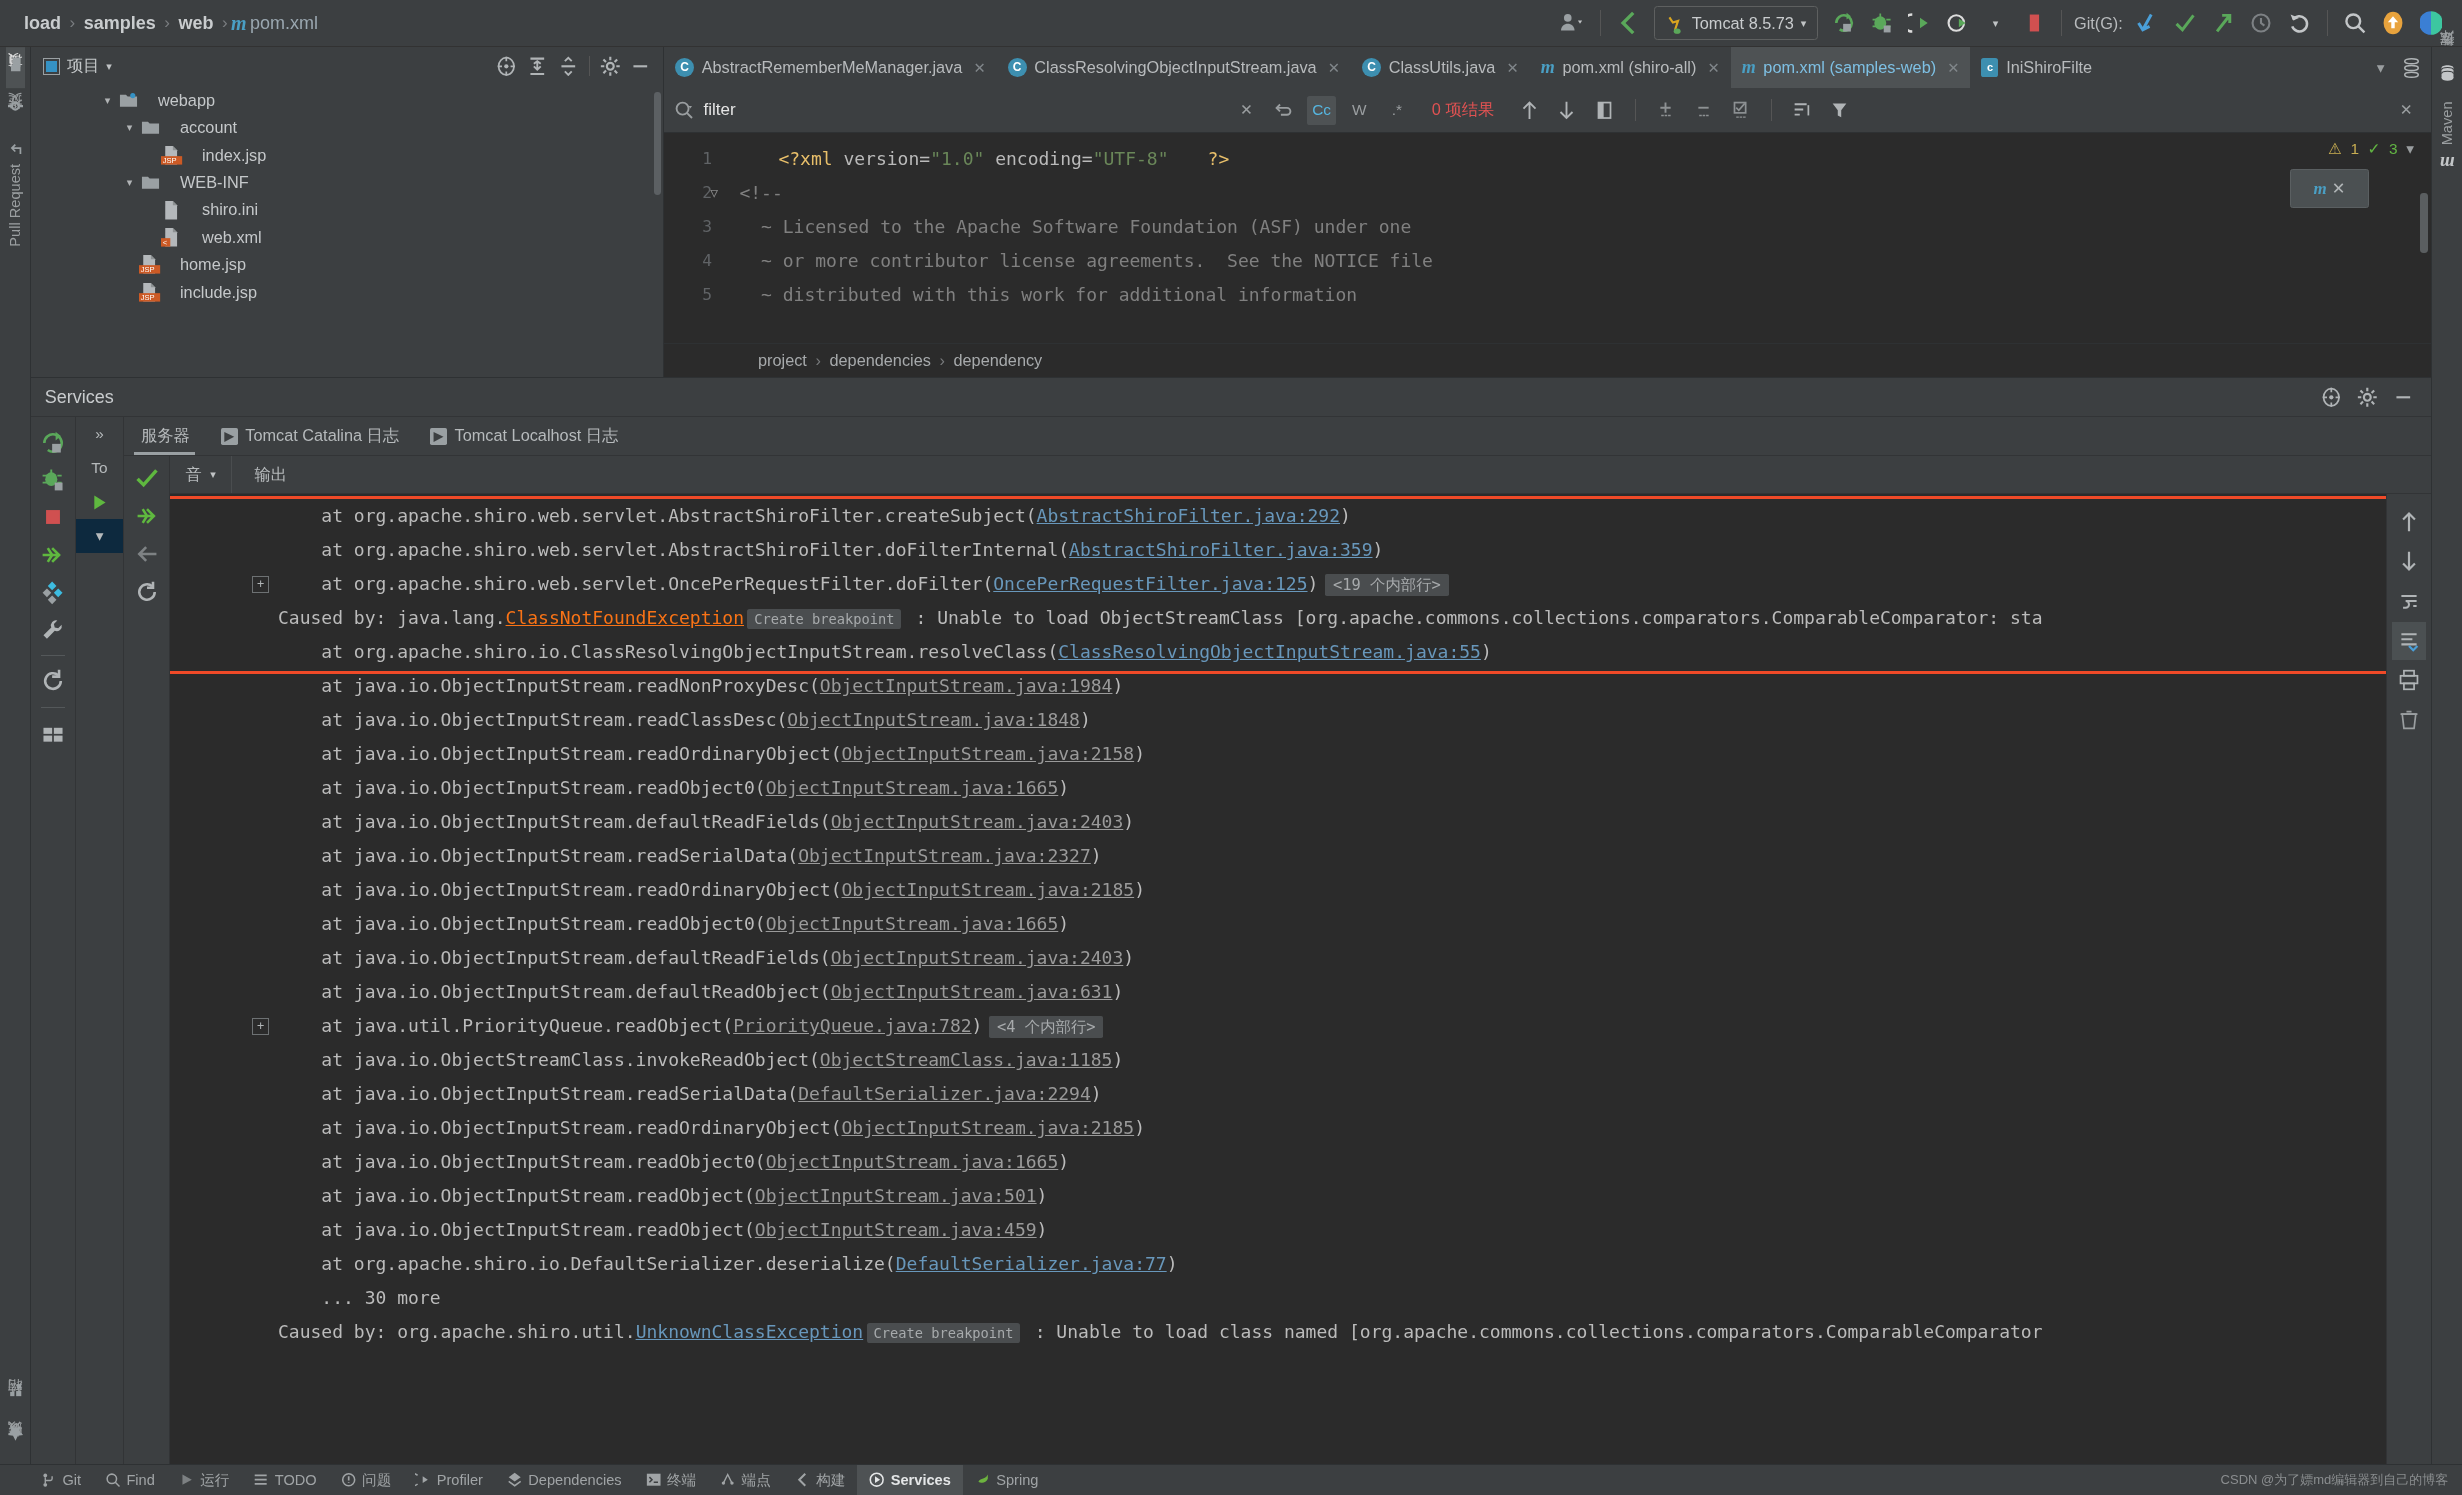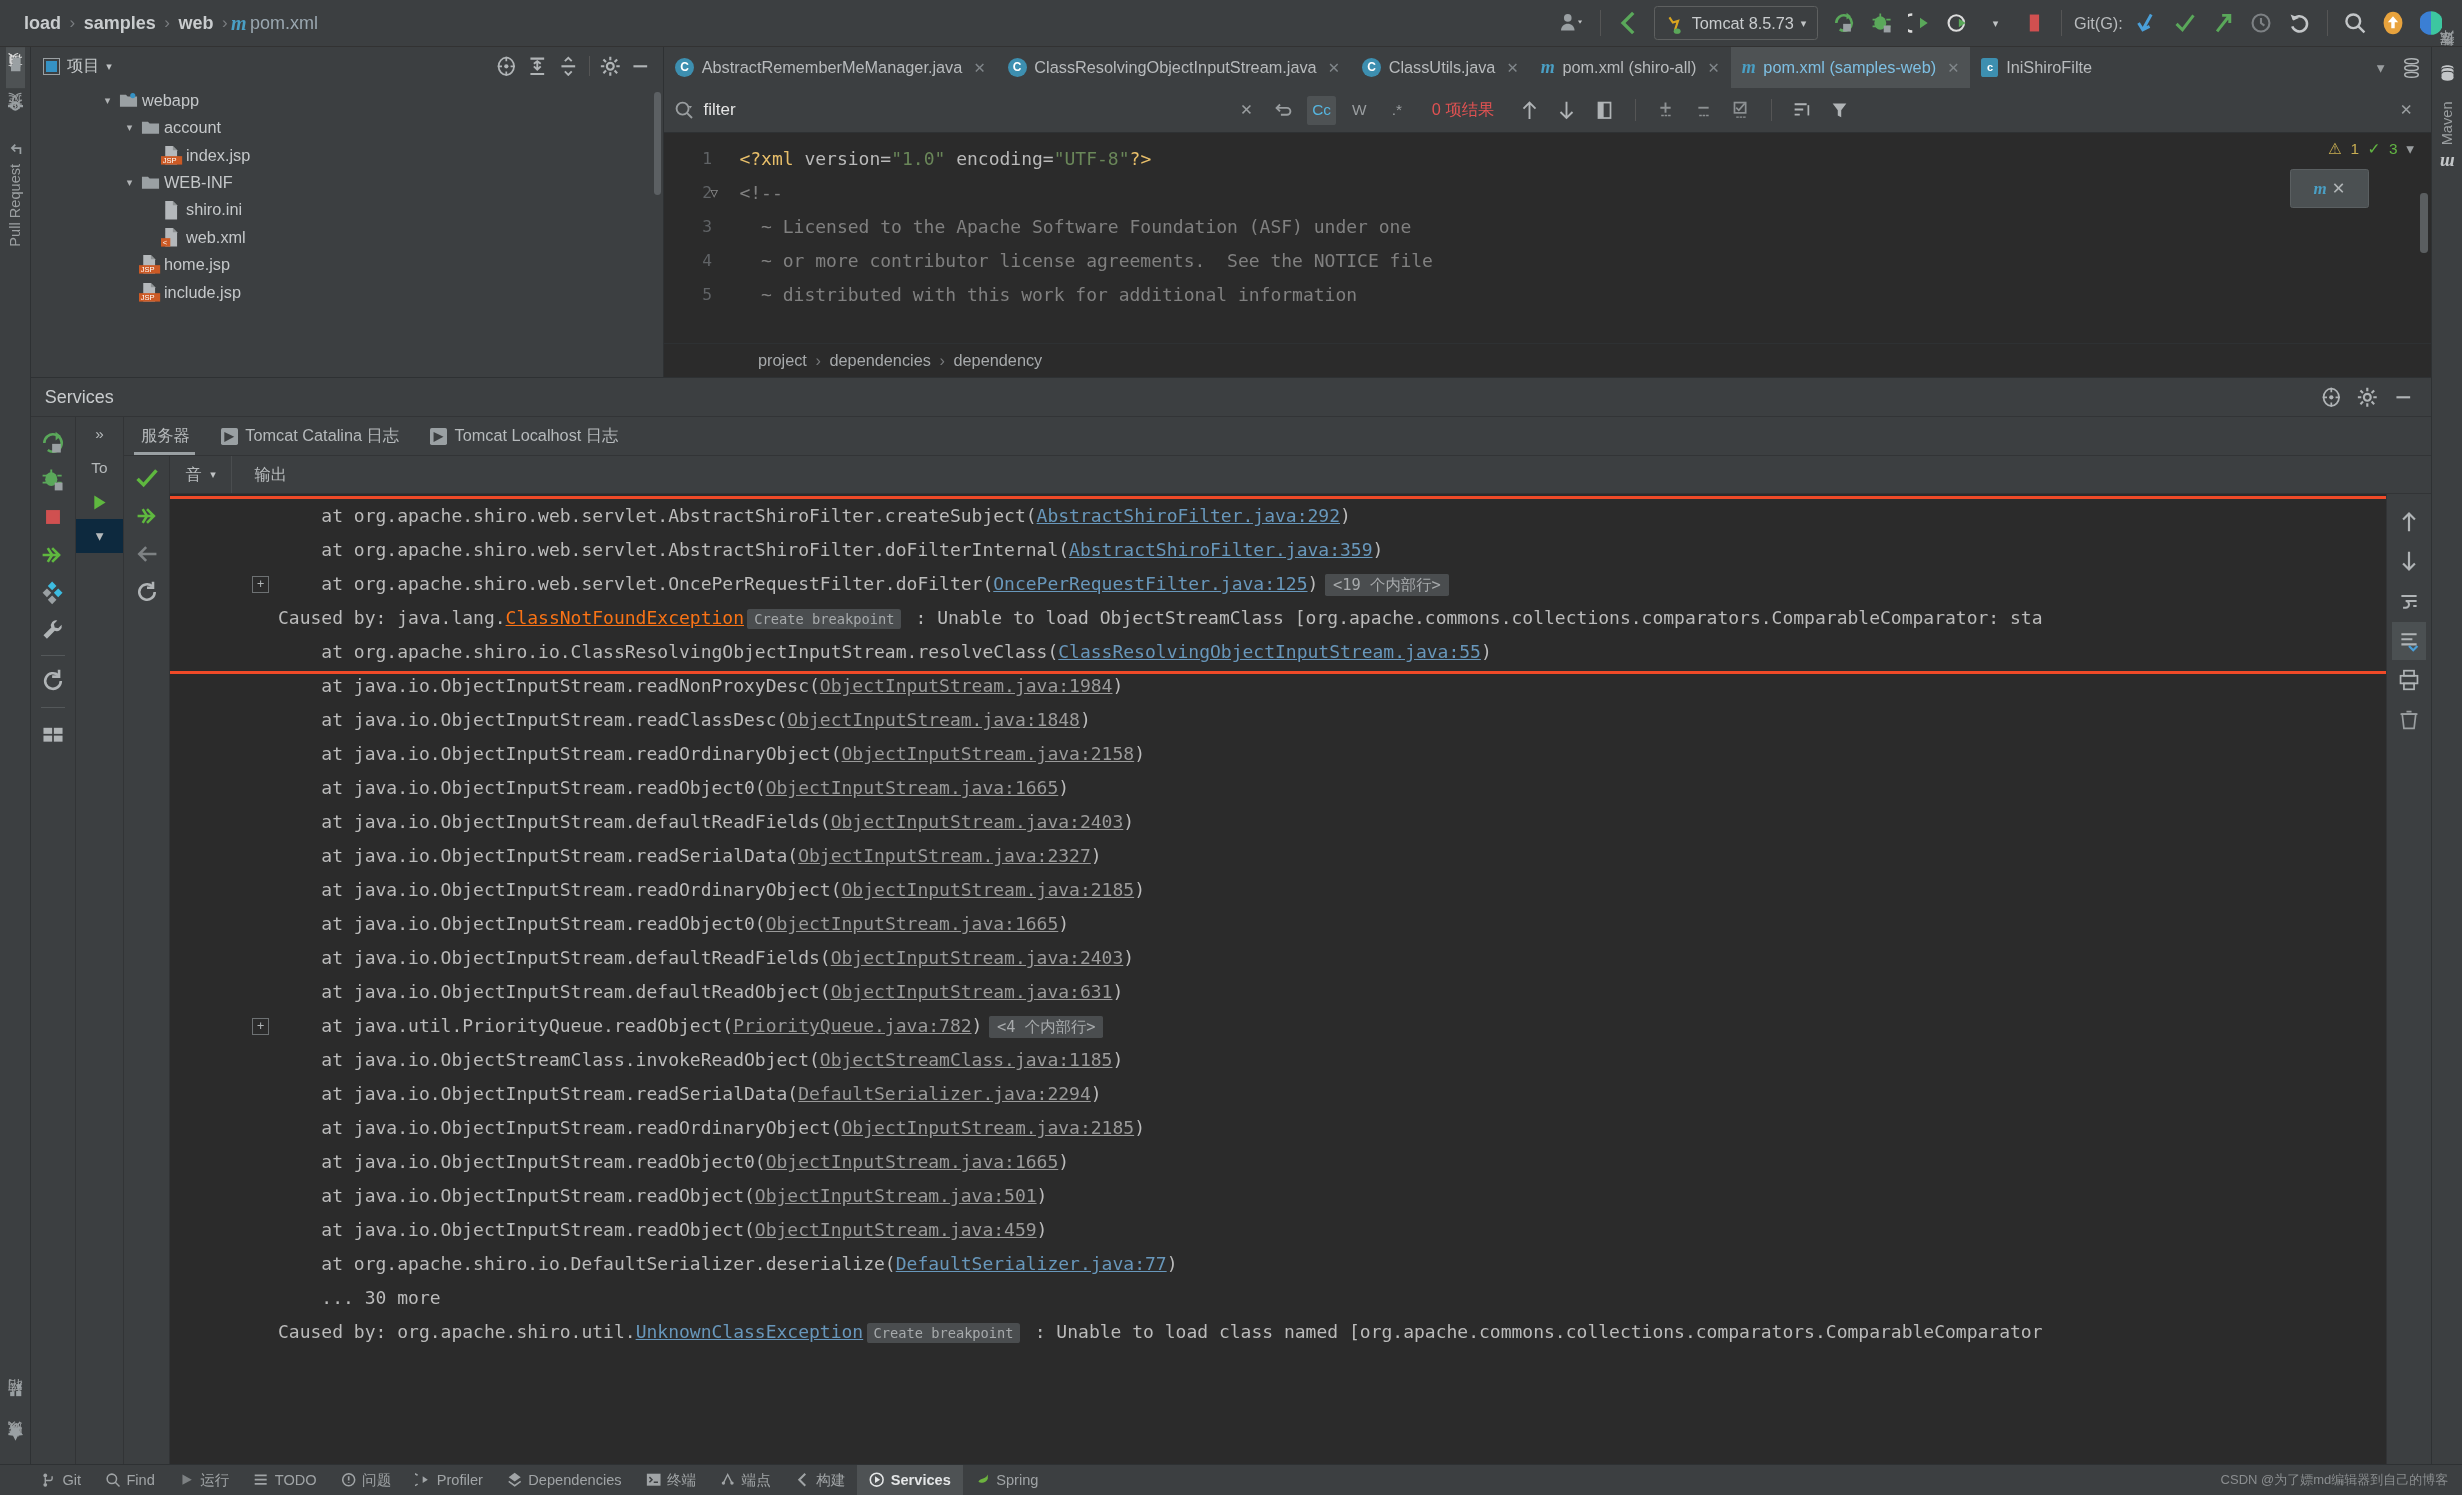--- a/index.html
+++ b/index.html
@@ -68,21 +68,21 @@
   .proj-head { height: 38px; display: flex; align-items: center; padding: 0 8.6px 0 12px; gap: 6.9px; }
   .proj-title { font-size: 16.3px; color: #c5c8ca; }
   .proj-icon { width:17px;height:17px;border:1.7px solid #9aa0a3;background:#3c3f41; position:relative;}
   .proj-icon:after{content:"";position:absolute;left:1.7px;top:2.6px;right:1.7px;bottom:1.7px;background:#3592c4;}
   .caret { color:#c0c3c5; font-size: 11px; }
   .proj-head-right { margin-left:auto; display:flex; align-items:center; gap: 3.4px;}
   .ph-btn { width:27.4px;height:27.4px;display:flex;align-items:center;justify-content:center;cursor:pointer;}
   .tree { flex:1 1 auto; overflow:hidden; position: relative; padding-top:1.7px; }
   .trow { display:flex; align-items:center; height:27.4px; font-size:16.3px; color:#c5c8ca; white-space:nowrap; }
   .twist { width:19px; text-align:center; color:#b0b3b5; font-size:11px; }
-  .tico { width:22px; display:flex; align-items:flex-start; justify-content:center; margin-right:3px;}
+  .tico { width:22px; display:flex; align-items:flex-start; justify-content:center; margin-right:19px;}
   .tree-scroll { position:absolute; right:1.7px; top:6.9px; width:6.9px; height:103px; background:#5c6063; border-radius:3.4px; }
 
   
   .editor { flex: 1 1 auto; min-width:0; display:flex; flex-direction:column; background:#2b2b2b; }
   .tabs { height: 41px; flex: 0 0 41px; background:#3c3f41; display:flex; align-items:stretch; overflow:hidden;}
   .tab { display:flex; align-items:center; gap:7.7px; padding:0 11px; font-size:16.3px; color:#b8bbbd; cursor:pointer; white-space:nowrap; border-bottom:1.7px solid transparent;}
   .tab.active { background:#4e5254; color:#7ec0e4; }
   .tab .x { color:#80868a; font-size:14.6px; margin-left:3.4px;}
   .jico { width:19px;height:19px;border-radius:50%;background:#3d8fb0;color:#fff;font-size:12px;display:flex;align-items:center;justify-content:center;font-weight:bold;}
   .mico { color:#4a9fc4; font-style:italic; font-weight:bold; font-size:18px; font-family:"Liberation Serif",serif;}
@@ -95,21 +95,21 @@
   .fb-btn { width:29px;height:29px;display:flex;align-items:center;justify-content:center;font-size:15.4px;color:#9a9ea0;cursor:pointer;border-radius:2.6px;}
   .fb-btn.on { background:#4e5254; color:#56b6e0;}
   .fb-res { font-size:16.3px; color:#e05252; margin:0 12px; }
   .fb-sep { width:0.9px;height:22px;background:#555; margin:0 6.9px;}
 
   .code { flex:1 1 auto; position:relative; background:#2b2b2b; overflow:hidden; display:flex;}
   .gutter { width:60px; flex:0 0 60px; text-align:right; padding-top:8.6px; }
   .gnum { font-family:"DejaVu Sans Mono", monospace; font-size:16.3px; color:#606366; height:34px; line-height:34px; padding-right:12px;}
   .codearea { flex:1 1 auto; padding-top:8.6px; padding-left:15.4px; position:relative; }
   .cline { font-family:"DejaVu Sans Mono", monospace; font-size:18px; height:34px; line-height:34px; white-space:pre; }
-  .c-tag { color:#e8bf6a; }
+  .c-tag { color:#e8bf6a;margin-left:39px; }
   .c-attr { color:#bababa; }
   .c-str { color:#6a8759; }
   .c-com { color:#808080; }
   .fold { position:absolute; left:-13.7px; color:#888; font-size:13px;}
   .warn-strip { position:absolute; right:17px; top:6.9px; display:flex; align-items:center; gap:8.6px; font-size:15.4px;}
   .w-yellow{color:#c9ae52;} .w-green{color:#62b543;}
   .popup-m { position:absolute; right:62px; top:36px; width:79px; height:39px; background:#4b5052; border:0.9px solid #5a5f61; border-radius:2.6px; display:flex; align-items:center; justify-content:center; gap:5.1px;}
   .bcrumb2 { height:34px; background:#2b2b2b; display:flex; align-items:center; gap:8.6px; padding-left:94px; font-size:16.3px; color:#a7aaac; border-top:0.9px solid #2e3133;}
   .bc-sep{color:#77797b;}
   .editor-scroll{position:absolute;right:3.4px;top:60px;width:7.7px;height:60px;background:#5a5e60;border-radius:3.4px;}

